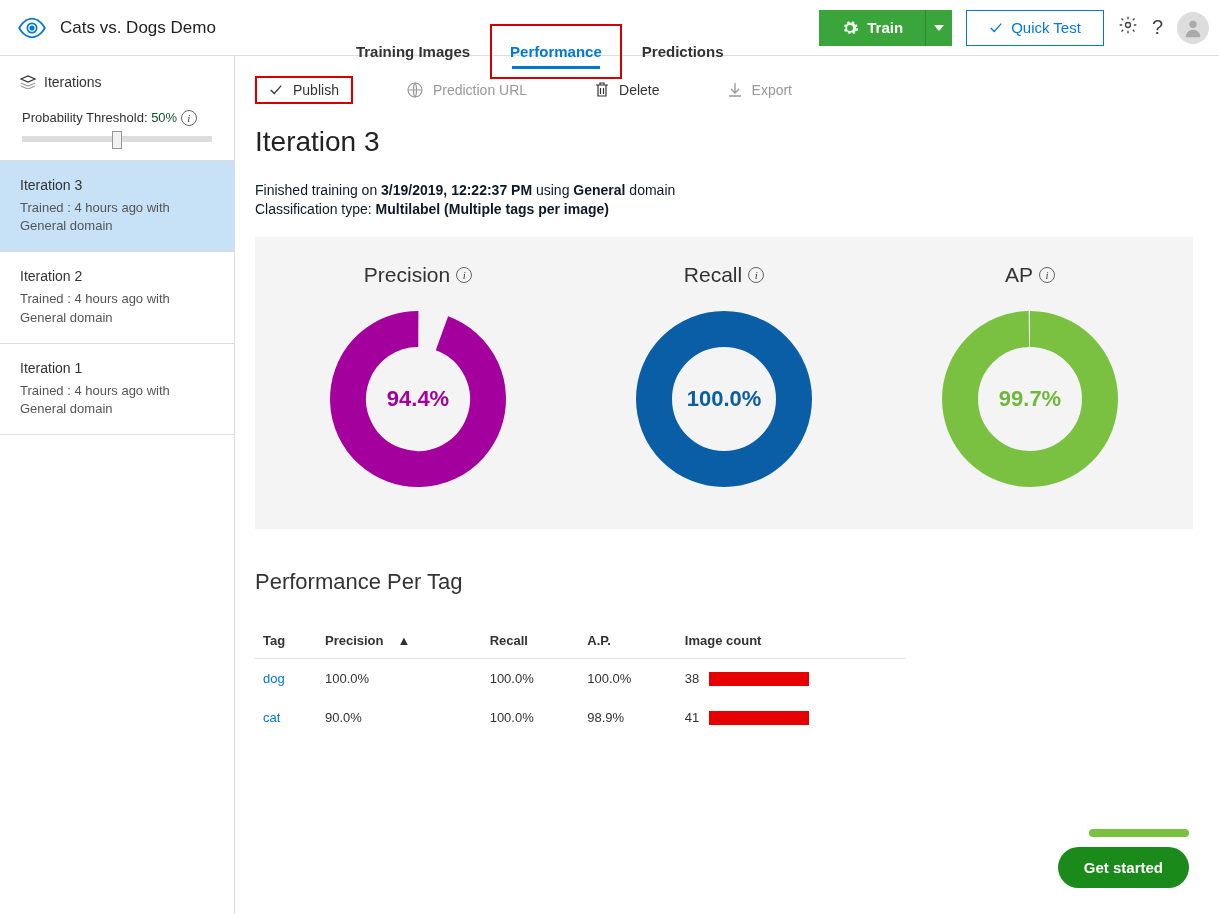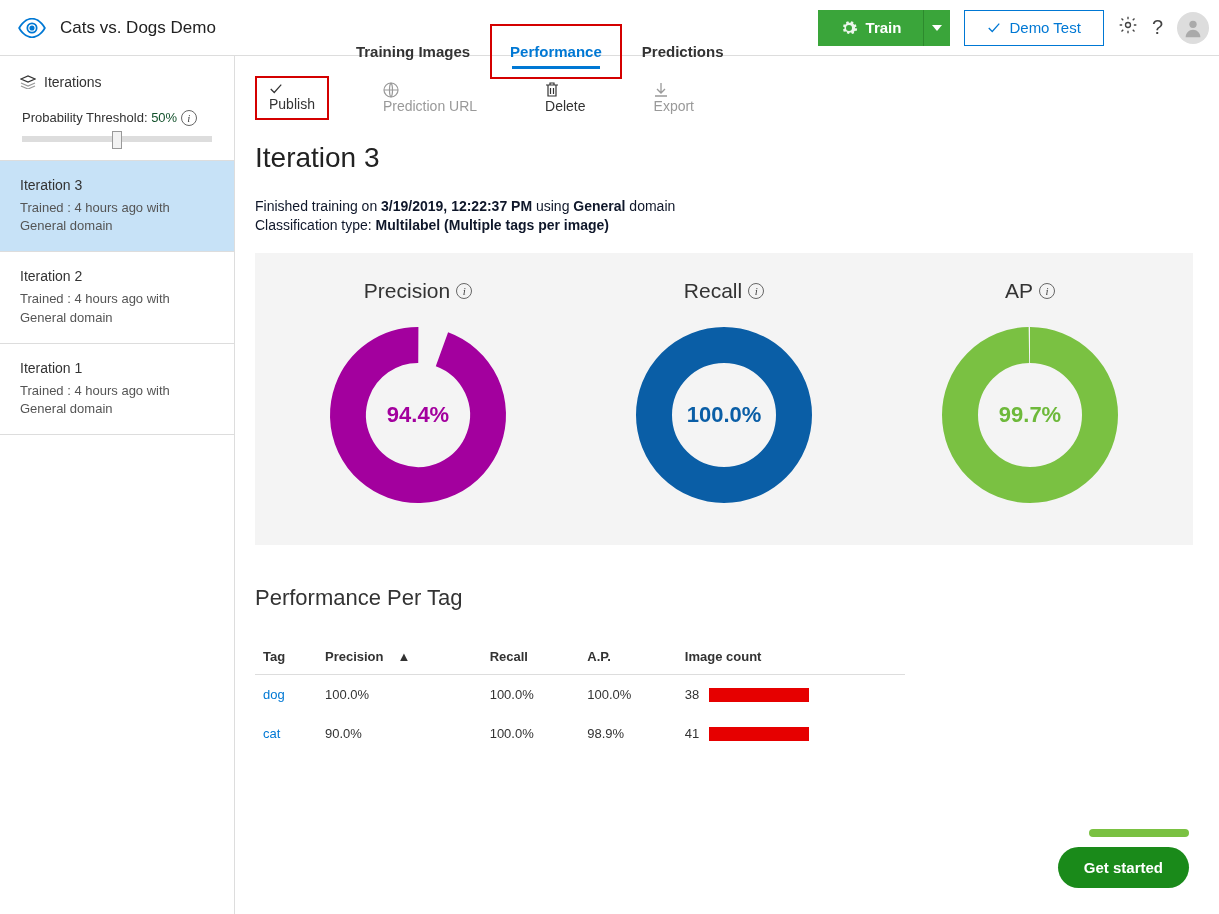--- a/index.html
+++ b/index.html
@@ -26,21 +26,21 @@
 .threshold-val { color: #14532d; }
 .slider-track { position: relative; height: 6px; background: #ddd; margin-top: 10px; }
 .slider-thumb { position: absolute; top: -5px; left: 50%; transform: translateX(-50%); width: 10px; height: 18px; background: #f2f2f2; border: 1px solid #999; }
 .iteration-list { border-top: 1px solid #ddd; }
 .iteration-item { padding: 16px 20px; border-bottom: 1px solid #ddd; cursor: pointer; }
 .iteration-item.selected { background: #c7e2f7; }
 .iter-title { font-size: 14px; font-weight: 400; margin-bottom: 6px; }
 .iter-sub { font-size: 13px; color: #555; line-height: 1.4; }
 .main { flex: 1; padding: 20px 26px 20px 20px; overflow-y: auto; position: relative; }
 .toolbar { display: flex; gap: 40px; margin-bottom: 22px; }
-.tool-btn { display: flex; padding: 6px 14px; cursor: pointer; color: #333; flex-direction: column; }
+.tool-btn { display: flex; align-items: center; gap: 10px; padding: 6px 14px; cursor: pointer; color: #333; }
 .tool-btn.highlighted { border: 2px solid #d40000; padding: 4px 12px; }
 .tool-btn.disabled { color: #999; cursor: default; }
 .page-title { font-size: 28px; font-weight: 300; color: #222; margin-bottom: 24px; }
 .info-line { font-size: 14px; color: #0f172a; margin-bottom: 3px; }
 .info-line b { font-weight: 600; }
 .metrics-panel { background: #f4f4f4; display: flex; justify-content: space-around; padding: 26px 10px 40px; margin-top: 20px; margin-bottom: 40px; }
 .metric-col { text-align: center; }
 .metric-label { font-size: 21px; font-weight: 300; color: #333; margin-bottom: 22px; display: flex; align-items: center; justify-content: center; gap: 6px; }
 .donut-wrap { position: relative; width: 180px; height: 180px; margin: 0 auto; }
 .donut-val { position: absolute; top: 50%; left: 50%; transform: translate(-50%,-50%); font-size: 22px; font-weight: 600; }
@@ -85,21 +85,21 @@
       <div class="train-drop">
         <svg width="10" height="6" viewBox="0 0 10 6">
             <path d="M0 0l5 6 5-6z" fill="#fff"></path>
           </svg>
       </div>
     </div>
     <div class="quick-test">
       <svg width="14" height="14" viewBox="0 0 16 16">
           <path d="M2 8l4 4 8-9" fill="none" stroke="#0078d4" stroke-width="1.5"></path>
         </svg>
-      <span>Demo Test</span>
+      <span>Quick Test</span>
     </div>
     <div class="header-icon">
       <svg width="20" height="20" viewBox="0 0 24 24" fill="none" stroke="#444" stroke-width="1.6">
           <circle cx="12" cy="12" r="3"></circle>
           <path d="M12 2v3M12 19v3M4.2 4.2l2.1 2.1M17.7 17.7l2.1 2.1M2 12h3M19 12h3M4.2 19.8l2.1-2.1M17.7 6.3l2.1-2.1"></path>
         </svg>
     </div>
     <div class="header-icon" style="font-size:20px;">?</div>
     <div class="avatar">
       <svg width="22" height="22" viewBox="0 0 24 24" fill="#aaa">

